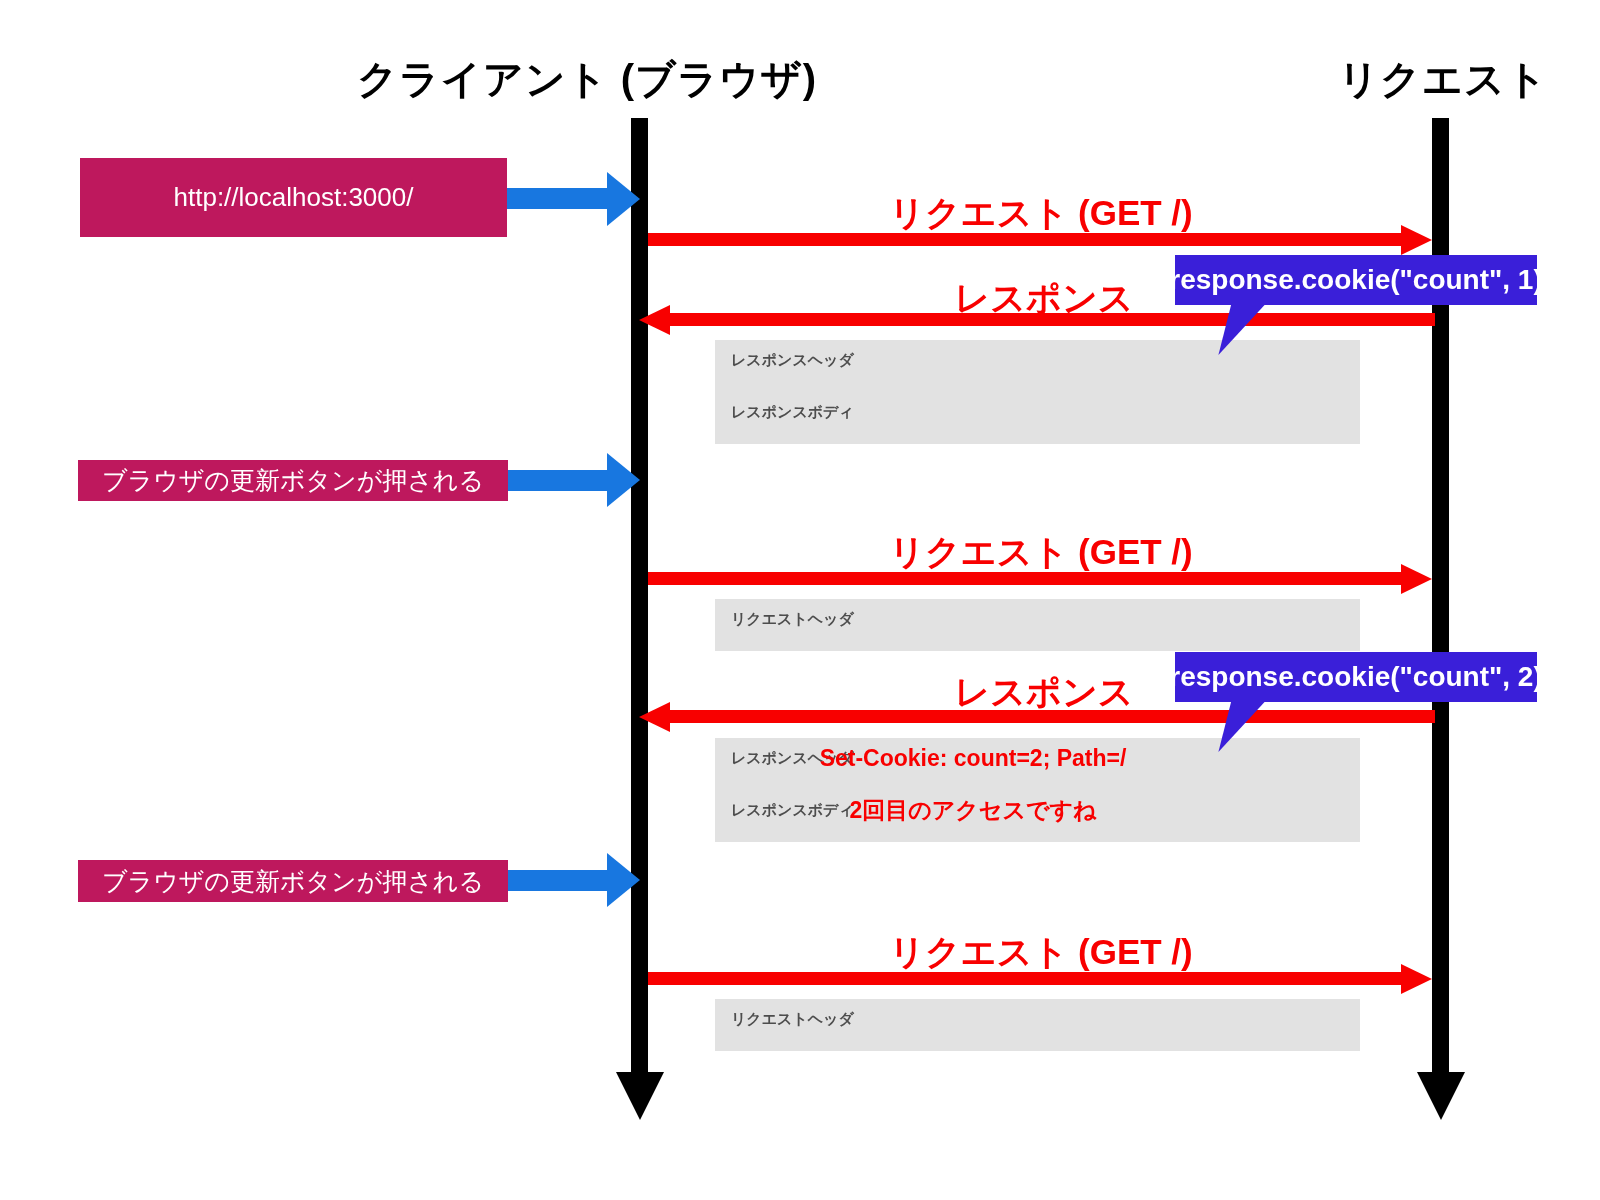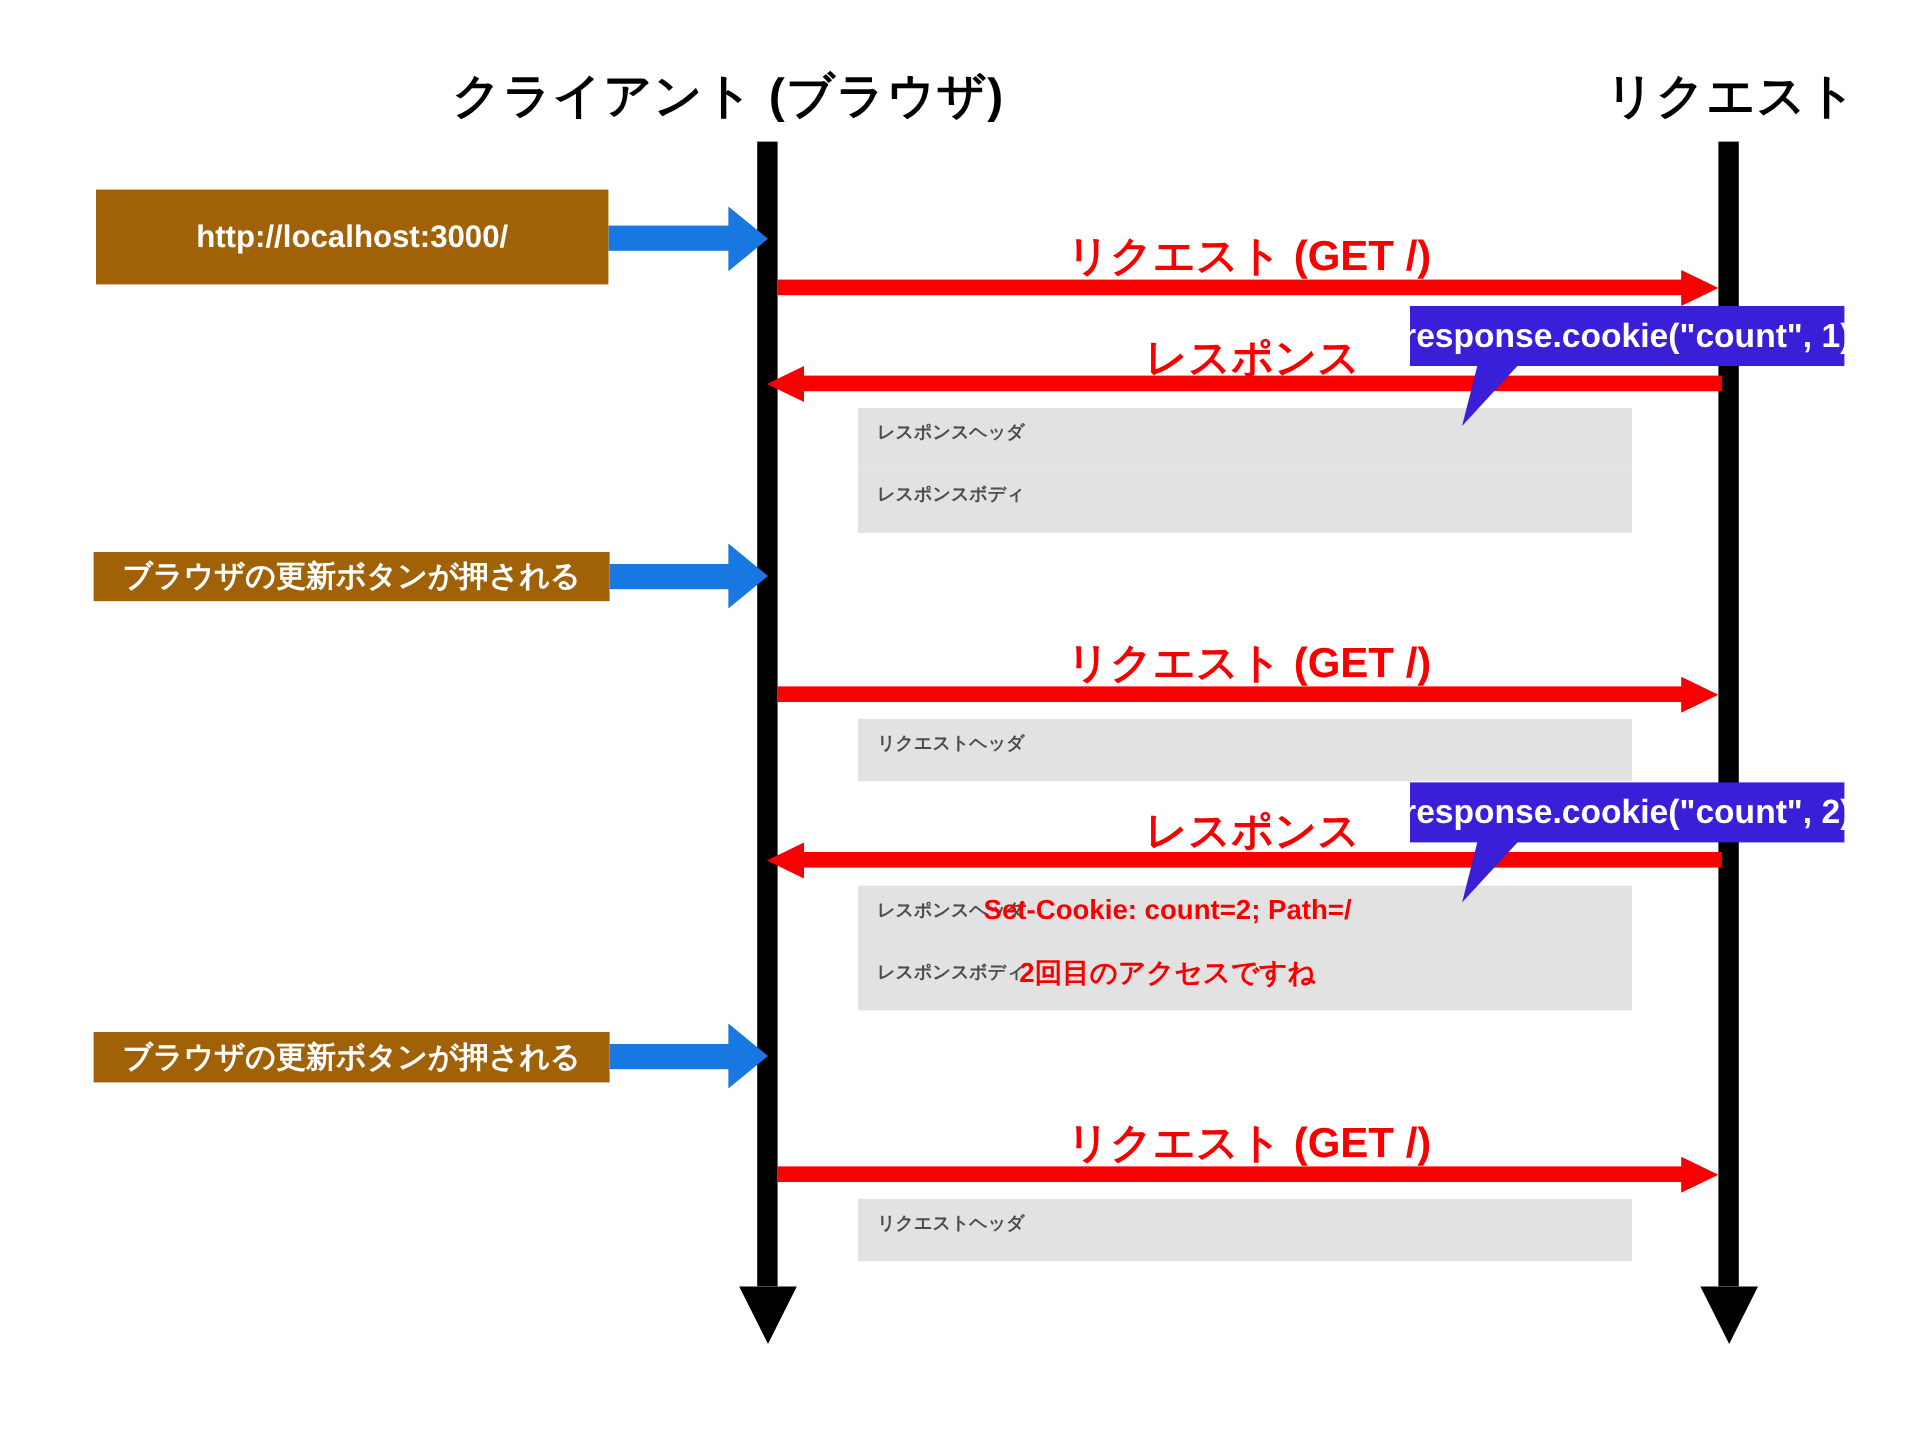--- a/index.html
+++ b/index.html
@@ -18,21 +18,21 @@
   .actor-title {
     position: absolute;
     top: 52px;
     font-size: 40px;
     font-weight: bold;
     color: #000;
     text-align: center;
     letter-spacing: 1px;
     white-space: nowrap;
   }
-  .actor-title.client { left: 357px; width: 500px; }
+  .actor-title.client { left: 337px; width: 500px; }
   .actor-title.server { left: 1293px; width: 300px; }
 
   
   .lifeline {
     position: absolute;
     top: 118px;
     width: 17px;
     height: 954px;
     background: #000;
   }
@@ -45,23 +45,23 @@
     border-left: 24px solid transparent;
     border-right: 24px solid transparent;
     border-top: 48px solid #000;
   }
   .lifeline-head.client { left: 616px; }
   .lifeline-head.server { left: 1417px; }
 
   
   .note {
     position: absolute;
-    background: #a16207;
+    background: #be185d;
     color: #fff;
-    font-weight: bold;
+    font-weight: normal;
     display: flex;
     flex-direction: row;
     justify-content: center;
     align-items: center;
     text-align: center;
     line-height: 1.4;
     z-index: 3;
   }
   .note .line { white-space: nowrap; }
   .note1 { left: 80px;  top: 158px; width: 427px; height: 79px; font-size: 26px; }

